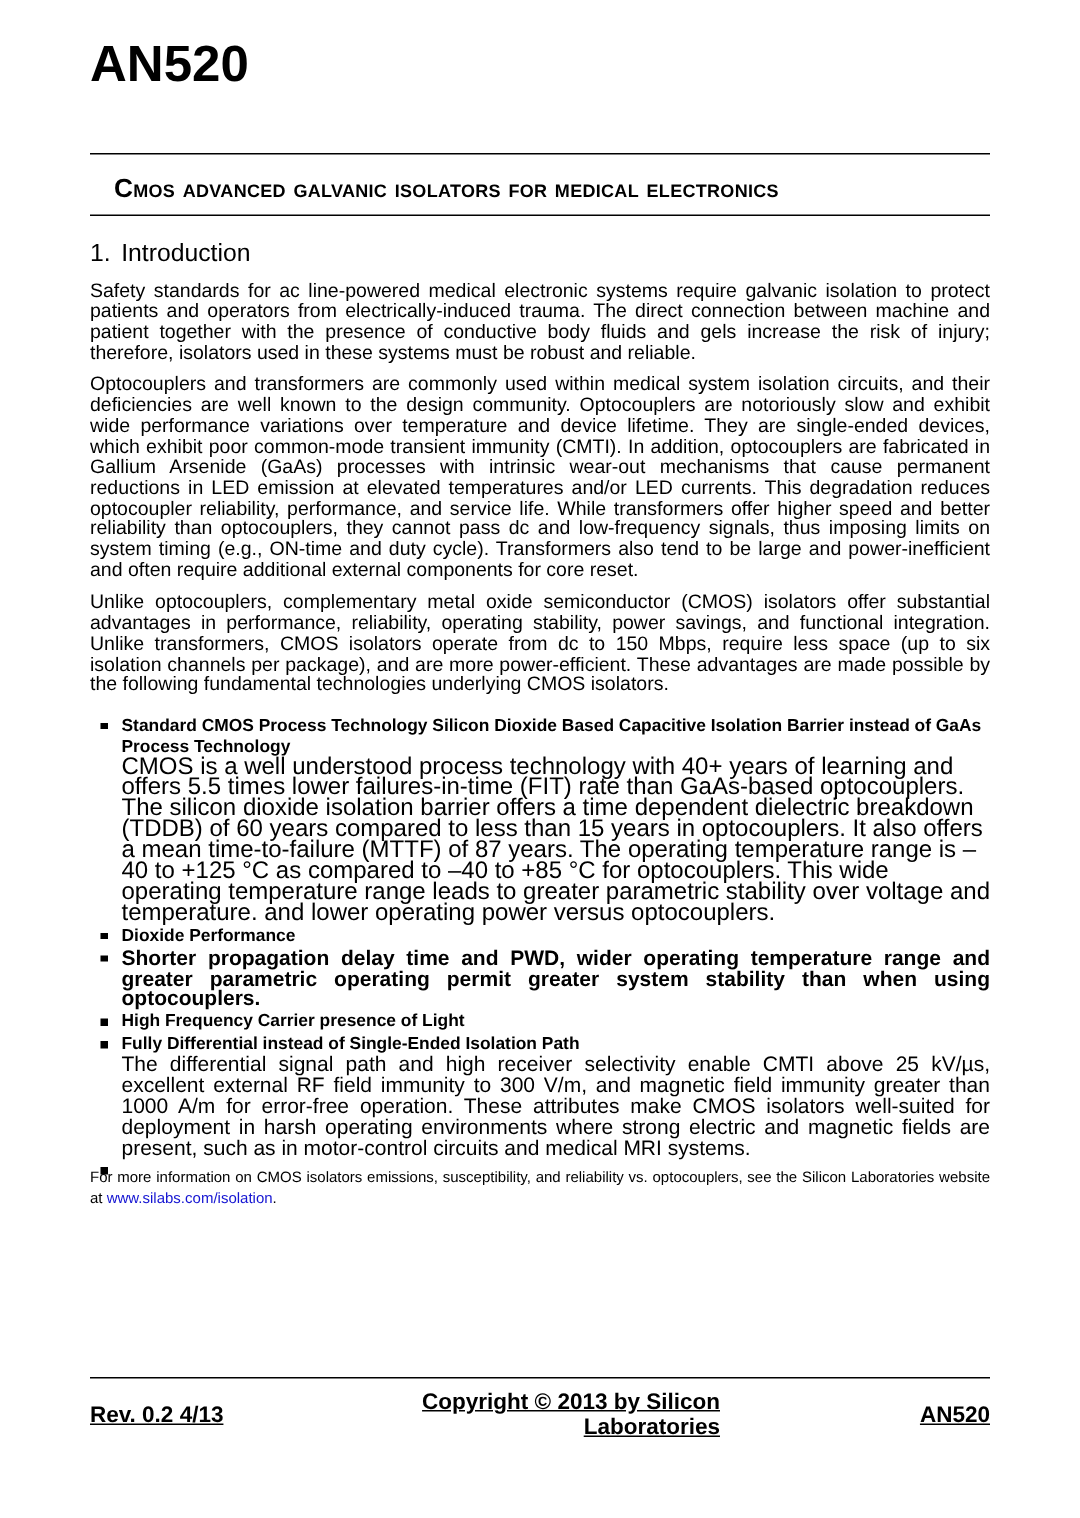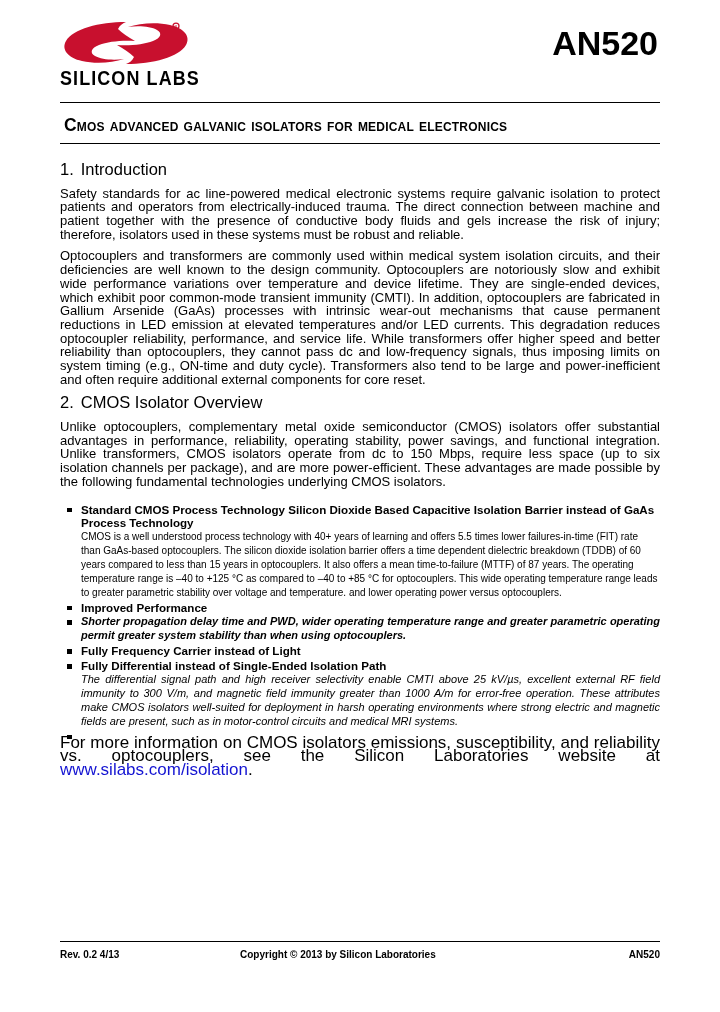--- a/index.html
+++ b/index.html
@@ -72,21 +72,21 @@
   .rule-header { margin-top: 6px; }
 
   
   .doc-title {
     font-family: "Liberation Sans", sans-serif;
     font-weight: bold;
     font-size: 17.5px;
     letter-spacing: 0.2px;
     font-variant: small-caps;
     text-transform: lowercase;
-    margin: 12px 0 7px 4px;
+    margin: 12px 0 7px 16px;
     white-space: nowrap;
   }
   .doc-title::first-letter { text-transform: uppercase; }
   .rule-title { margin-bottom: 0; }
 
   
   .content {
     padding-top: 9px;
     font-size: 11.6px;
     line-height: 13.6px;
@@ -126,136 +126,108 @@
     background: #000;
   }
   .b-head {
     font-weight: bold;
     font-size: 11.6px;
     line-height: 13.8px;
     display: block;
   }
   .b-body {
     display: block;
-    font-size: 10px;
+    font-size: 16px;
     line-height: 13.9px;
     text-align: left;
   }
   .b-plain {
     display: block;
-    font-size: 11px;
+    font-size: 14px;
     line-height: 13.9px;
     text-align: justify;
-    font-style: italic;
   }
   .trailing-bold { font-weight: bold; }
 
   p.closing {
     margin: 7px 0 0 0;
     text-align: justify;
-    font-size: 17px;
+    font-size: 10px;
     line-height: 13.9px;
   }
   a.weblink {
     color: #1414d2;
     text-decoration: none;
   }
 
   
   .footer-wrap {
     position: absolute;
     left: 60px;
     right: 60px;
     bottom: 52px;
   }
   .rule-footer { border-top: 1.6px solid #000; }
   .footer {
     display: flex;
     align-items: center;
     justify-content: space-between;
-    font-size: 10px;
+    font-size: 15px;
     font-weight: bold;
     padding-top: 7px;
+    text-decoration: underline;
   }
   .footer .f-left  { width: 30%; text-align: left; }
-  .footer .f-mid   { width: 40%; text-align: left; }
+  .footer .f-mid   { width: 40%; text-align: right; }
   .footer .f-right { width: 30%; text-align: right; }
 </style>
 </head>
 <body>
 
 <div class="page">
 
   <div class="header">
 
-    <div class="logo-block">
-      <svg class="logo-mark" viewBox="0 0 264 100">
-        <path fill="#C8102E" d="M132 8
-          C 78 8, 26 22, 12 46
-          C 2 63, 16 80, 44 86
-          C 70 92, 104 90, 128 82
-          C 106 85, 82 83, 70 76
-          C 59 70, 62 60, 78 54
-          C 96 47, 124 44, 150 46
-          C 136 38, 124 30, 116 22
-          C 120 14, 126 10, 132 8 Z"></path>
-        <path fill="#C8102E" d="M132 92
-          C 186 92, 238 78, 252 54
-          C 262 37, 248 20, 220 14
-          C 194 8, 160 10, 136 18
-          C 158 15, 182 17, 194 24
-          C 205 30, 202 40, 186 46
-          C 168 53, 140 56, 114 54
-          C 128 62, 140 70, 148 78
-          C 144 86, 138 90, 132 92 Z"></path>
-        <circle cx="232" cy="16" r="6" fill="none" stroke="#C8102E" stroke-width="2.5"></circle>
-        <text x="232" y="20" font-size="8" fill="#C8102E" text-anchor="middle" font-family="Liberation Sans, sans-serif">R</text>
-      </svg>
-      <div class="logo-word">SILICON LABS</div>
-    </div>
 
     <div class="doc-id">AN520</div>
   </div>
 
   <hr class="rule rule-header">
 
   <div class="doc-title">CMOS Advanced Galvanic Isolators for Medical Electronics</div>
 
   <hr class="rule rule-title">
 
   <div class="content">
 
     <h2 class="section">
       <span class="num">1.</span><span>Introduction</span>
     </h2>
     <p class="para">Safety standards for ac line-powered medical electronic systems require galvanic isolation to protect patients and operators from electrically-induced trauma. The direct connection between machine and patient together with the presence of conductive body fluids and gels increase the risk of injury; therefore, isolators used in these systems must be robust and reliable.</p>
     <p class="para">Optocouplers and transformers are commonly used within medical system isolation circuits, and their deficiencies are well known to the design community. Optocouplers are notoriously slow and exhibit wide performance variations over temperature and device lifetime. They are single-ended devices, which exhibit poor common-mode transient immunity (CMTI). In addition, optocouplers are fabricated in Gallium Arsenide (GaAs) processes with intrinsic wear-out mechanisms that cause permanent reductions in LED emission at elevated temperatures and/or LED currents. This degradation reduces optocoupler reliability, performance, and service life. While transformers offer higher speed and better reliability than optocouplers, they cannot pass dc and low-frequency signals, thus imposing limits on system timing (e.g., ON-time and duty cycle). Transformers also tend to be large and power-inefficient and often require additional external components for core reset.</p>
 
-    <h2 class="section">
-      <span class="num">2.</span><span>CMOS Isolator Overview</span>
-    </h2>
     <p class="para">Unlike optocouplers, complementary metal oxide semiconductor (CMOS) isolators offer substantial advantages in performance, reliability, operating stability, power savings, and functional integration. Unlike transformers, CMOS isolators operate from dc to 150 Mbps, require less space (up to six isolation channels per package), and are more power-efficient. These advantages are made possible by the following fundamental technologies underlying CMOS isolators.</p>
 
     <ul class="bullets">
 
       <li>
         <span class="b-head">Standard CMOS Process Technology Silicon Dioxide Based Capacitive Isolation Barrier instead of GaAs Process Technology</span>
         <span class="b-body">CMOS is a well understood process technology with 40+ years of learning and offers 5.5 times lower failures-in-time (FIT) rate than GaAs-based optocouplers. The silicon dioxide isolation barrier offers a time dependent dielectric breakdown (TDDB) of 60 years compared to less than 15 years in optocouplers. It also offers a mean time-to-failure (MTTF) of 87 years. The operating temperature range is –40 to +125 °C as compared to –40 to +85 °C for optocouplers. This wide operating temperature range leads to greater parametric stability over voltage and temperature. and lower operating power versus optocouplers.</span>
       </li>
 
       <li>
-        <span class="b-head">Improved Performance</span>
+        <span class="b-head">Dioxide Performance</span>
       </li>
 
       <li>
         <span class="b-plain trailing-bold">Shorter propagation delay time and PWD, wider operating temperature range and greater parametric operating permit greater system stability than when using optocouplers.</span>
       </li>
 
       <li>
-        <span class="b-head">Fully Frequency Carrier instead of Light</span>
+        <span class="b-head">High Frequency Carrier presence of Light</span>
       </li>
 
       <li>
         <span class="b-head">Fully Differential instead of Single-Ended Isolation Path</span>
         <span class="b-plain">The differential signal path and high receiver selectivity enable CMTI above 25 kV/µs, excellent external RF field immunity to 300 V/m, and magnetic field immunity greater than 1000 A/m for error-free operation. These attributes make CMOS isolators well-suited for deployment in harsh operating environments where strong electric and magnetic fields are present, such as in motor-control circuits and medical MRI systems.</span>
       </li>
 
       <li>
       </li>
 

